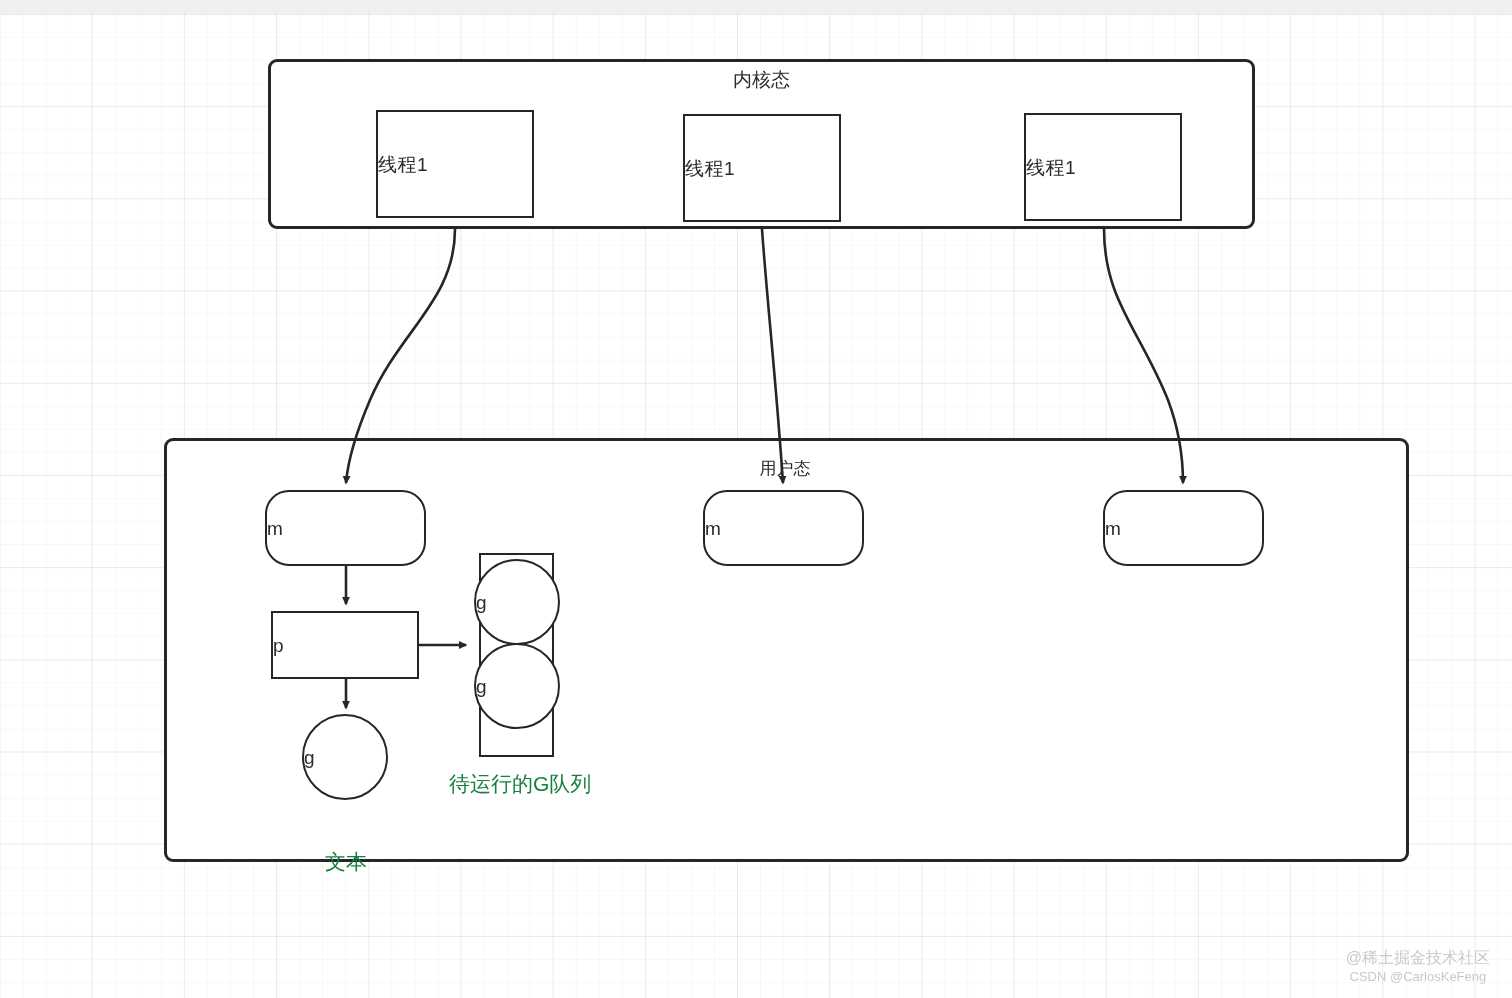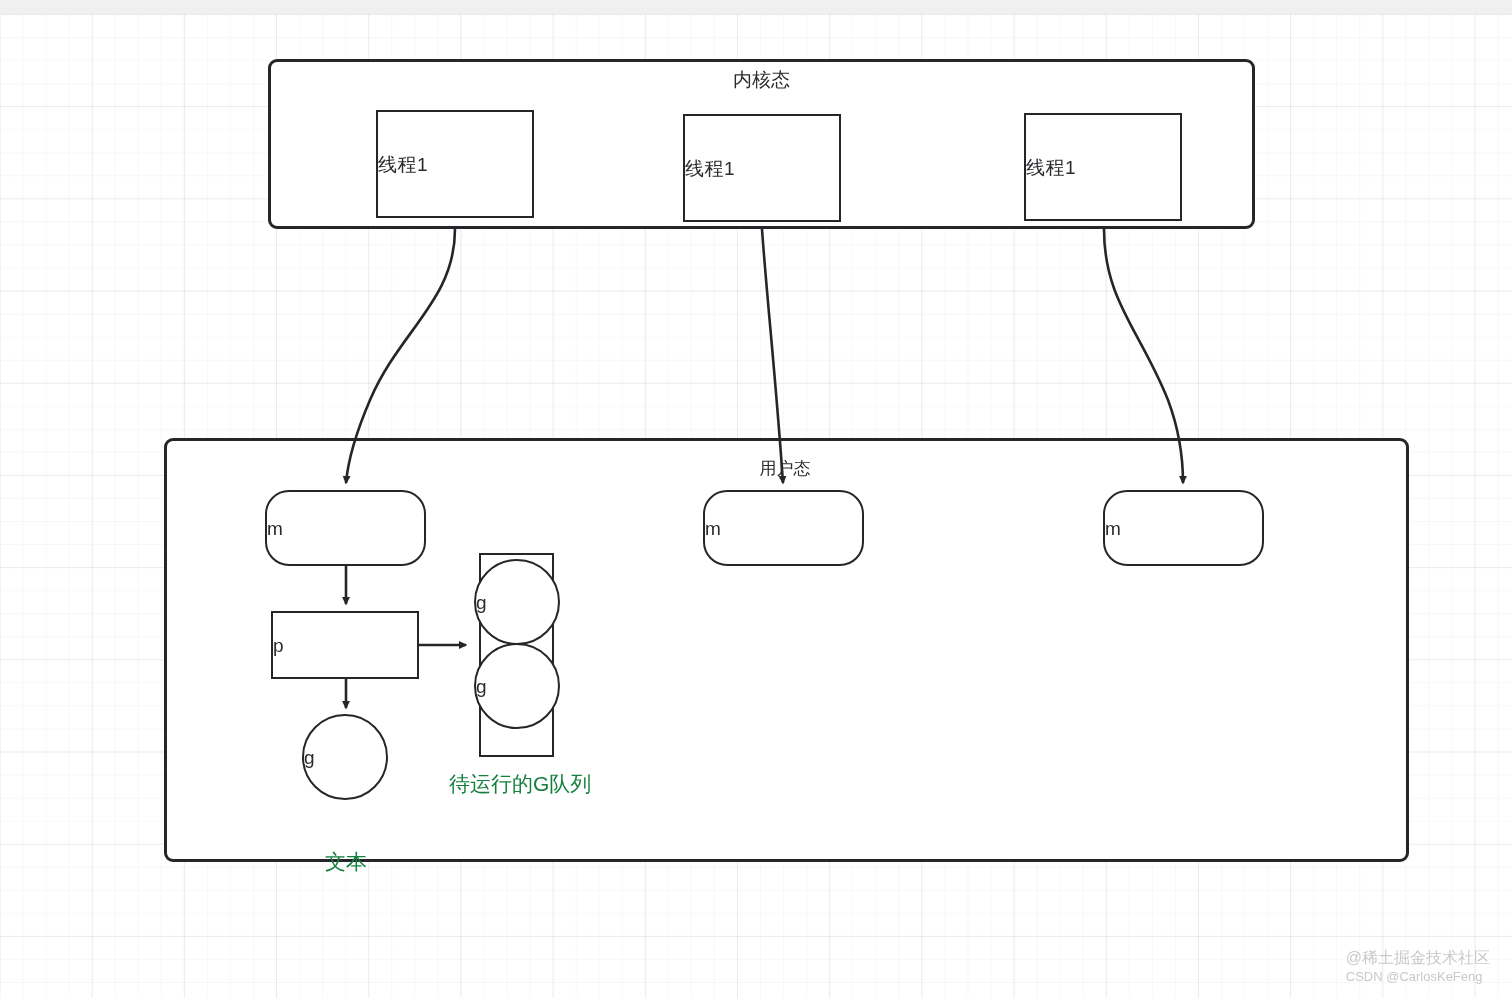--- a/index.html
+++ b/index.html
@@ -143,21 +143,21 @@
     position: absolute;
     left: 0; top: 0;
     width: 1512px; height: 998px;
     pointer-events: none;
   }
   
   #watermark {
     position: absolute;
     right: 22px;
     bottom: 12px;
-    text-align: left;
+    text-align: center;
     color: #c9c9cc;
     line-height: 1.35;
     user-select: none;
   }
   #wm-line1 { font-size: 16px; }
   #wm-line2 { font-size: 13px; }
 </style>
 </head>
 <body>
 

